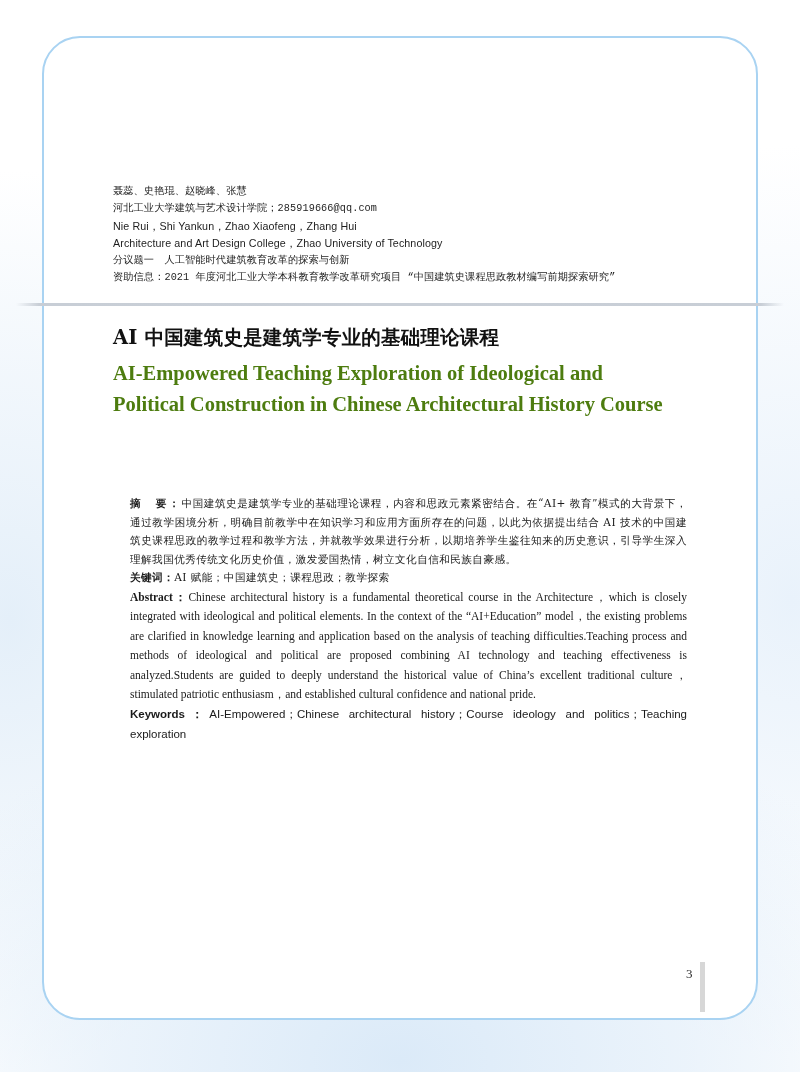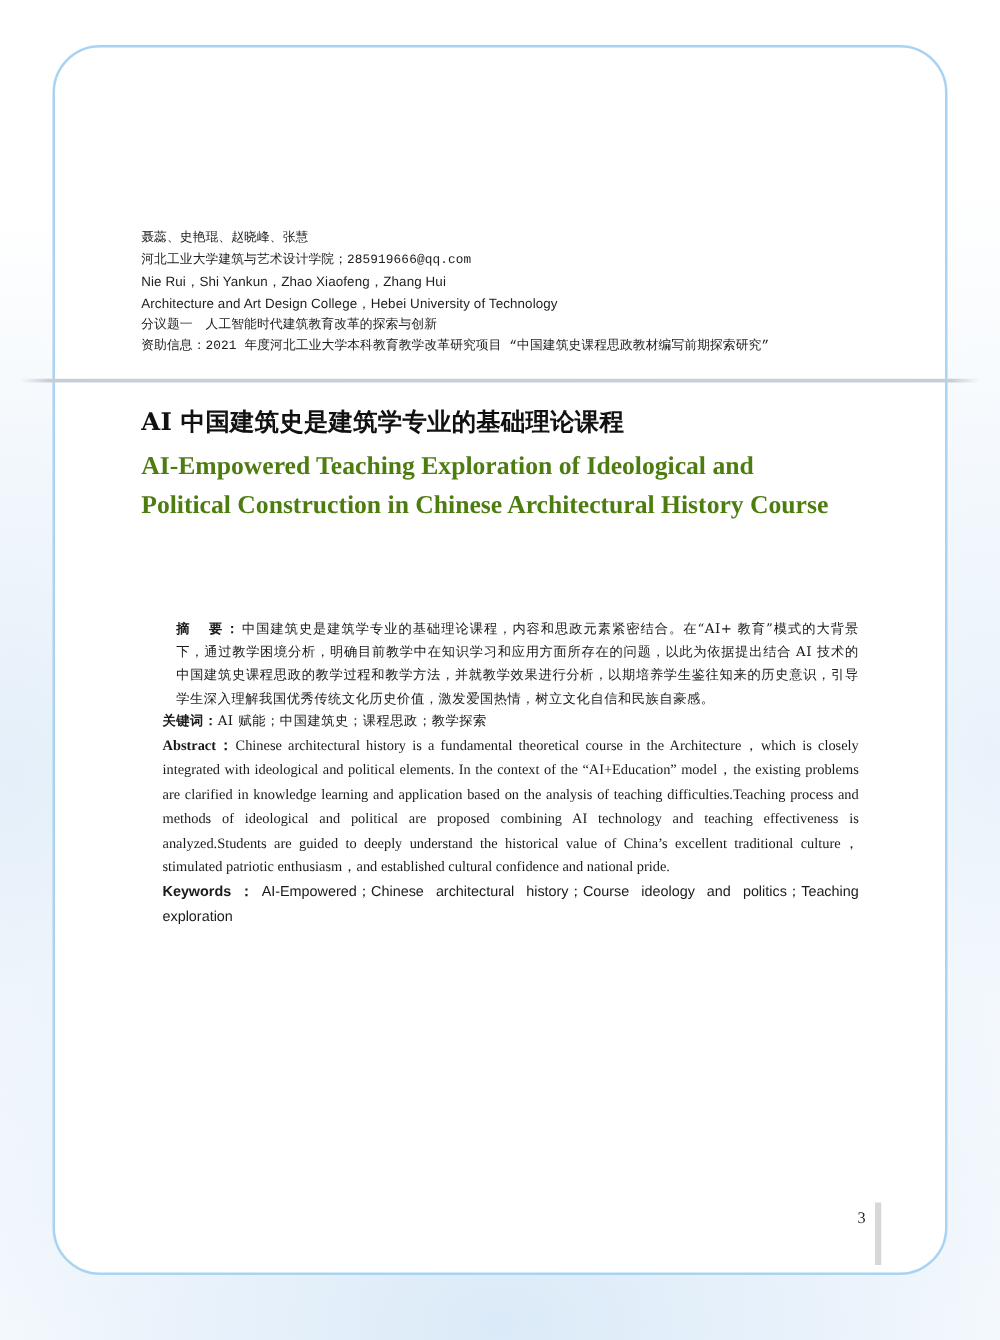--- a/index.html
+++ b/index.html
@@ -111,21 +111,20 @@
     width: 557px;
   }
   .para-cn {
     font-family: "DejaVu Serif", "Liberation Serif", serif;
     font-size: 10.6px;
     line-height: 18.6px;
     color: #1a1a1a;
     text-align: justify;
     text-justify: inter-character;
     letter-spacing: 0.45px;
-    margin-left: 11px;
   }
   .para-cn .lead {
     font-weight: bold;
     letter-spacing: 2.2px;
   }
   .kw-cn {
     font-family: "DejaVu Serif", "Liberation Serif", serif;
     font-size: 10.6px;
     line-height: 18.6px;
     color: #1a1a1a;
@@ -184,21 +183,21 @@
 <div id="paper-sheet"></div>
 
 <div id="header-divider"></div>
 
 <div id="content">
 
   <div class="meta-block">
     <div class="meta-line cn">聂蕊、史艳琨、赵晓峰、张慧</div>
     <div class="meta-line cn">河北工业大学建筑与艺术设计学院；285919666@qq.com</div>
     <div class="meta-line en">Nie Rui，Shi Yankun，Zhao Xiaofeng，Zhang Hui</div>
-    <div class="meta-line en">Architecture and Art Design College，Hebei University of Technology</div>
+    <div class="meta-line en">Architecture and Art Design College，Zhao University of Technology</div>
     <div class="meta-line cn">分议题一　人工智能时代建筑教育改革的探索与创新</div>
     <div class="meta-line cn">资助信息：2021 年度河北工业大学本科教育教学改革研究项目 “中国建筑史课程思政教材编写前期探索研究”</div>
   </div>
 
   <div id="title-block">
     <div id="title-cn">AI 中国建筑史是建筑学专业的基础理论课程</div>
     <div id="title-en">AI-Empowered Teaching Exploration of Ideological and Political Construction in Chinese Architectural History Course</div>
   </div>
 
   <div id="abstract-block">

